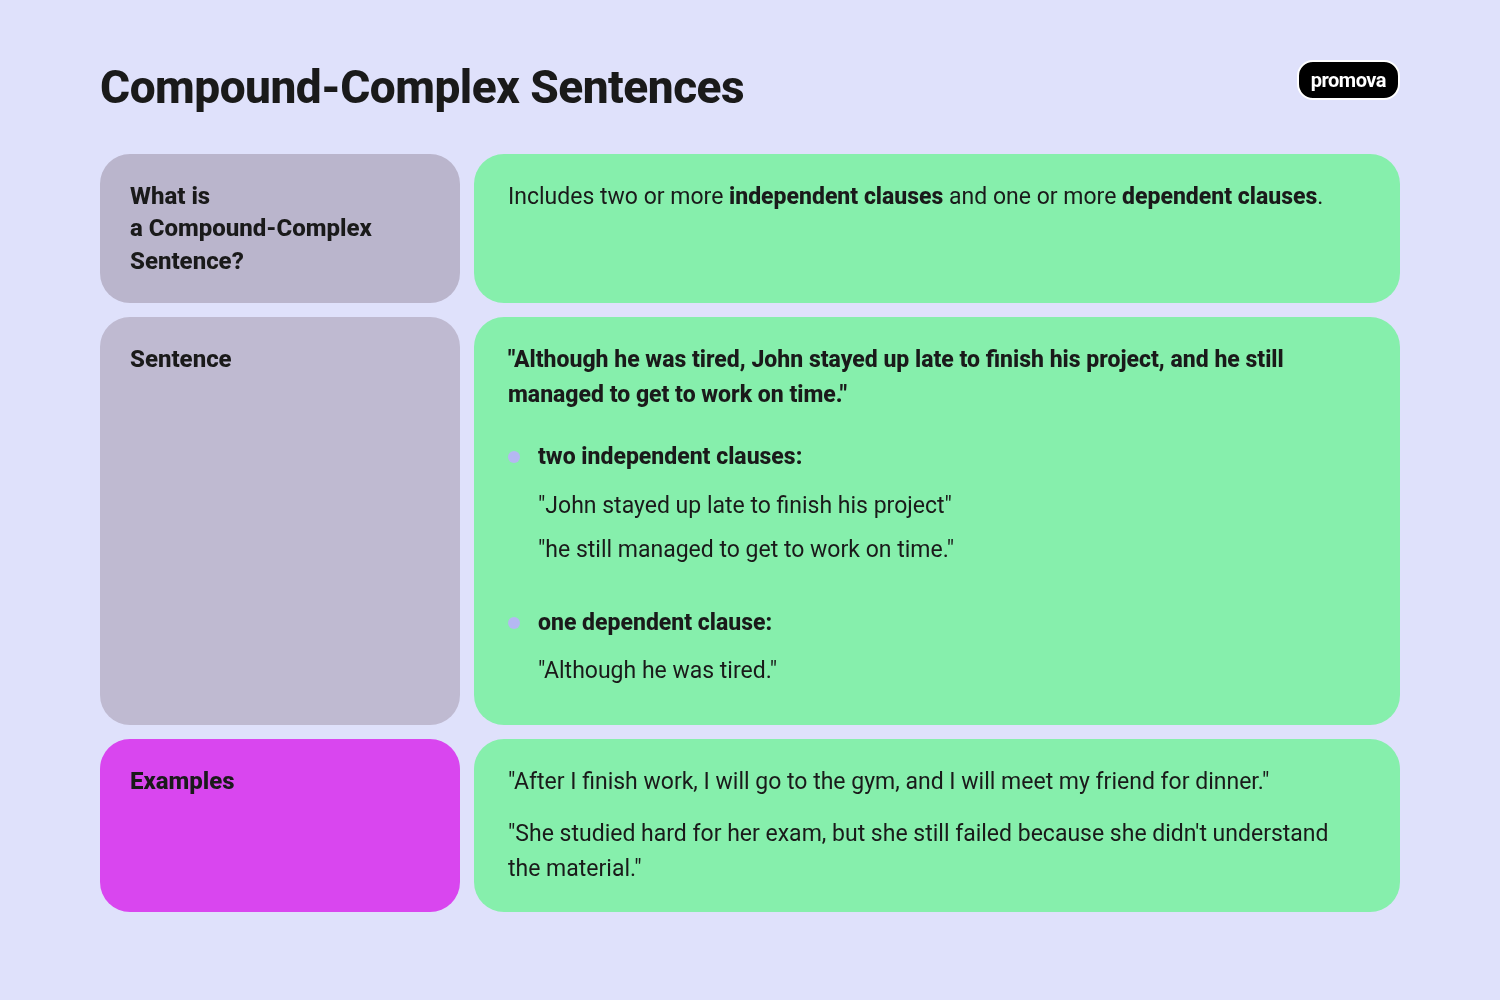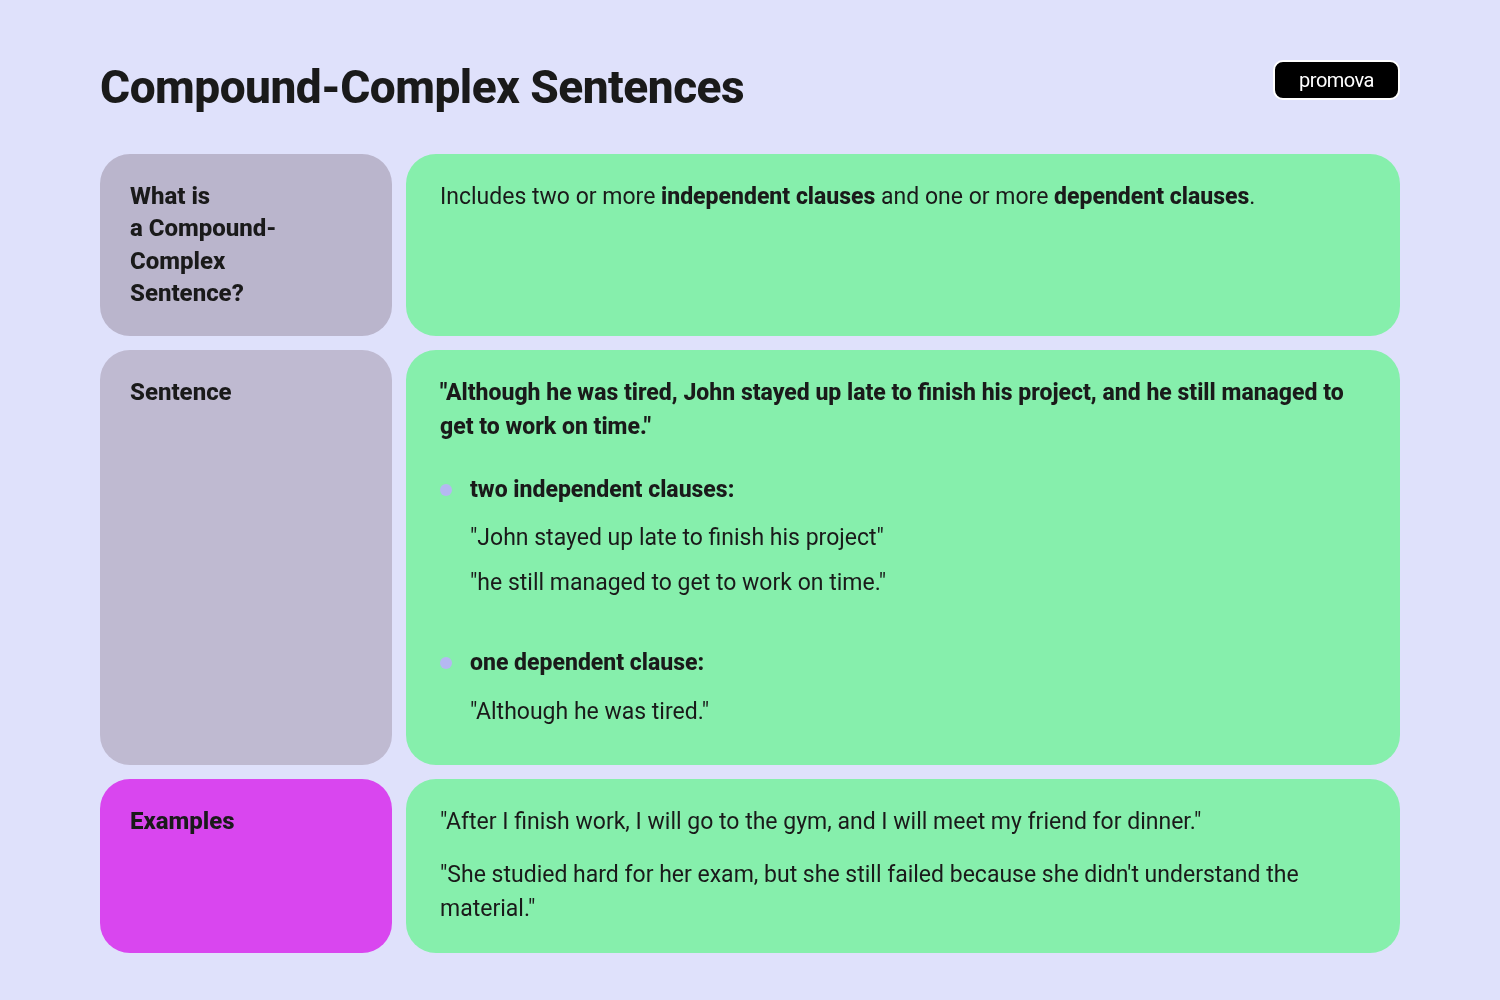--- a/index.html
+++ b/index.html
@@ -19,34 +19,34 @@
     gap: 40px;
   }
   .title {
     font-size: 46px;
     font-weight: 800;
     letter-spacing: -0.5px;
   }
   .logo {
     background: #000;
     color: #fff;
-    font-weight: 400;
+    font-weight: 700;
     font-size: 20px;
-    padding: 6px 24px;
-    border-radius: 10px;
+    padding: 6px 12px;
+    border-radius: 16px;
     letter-spacing: -0.5px;
     border: 2px solid #fff;
   }
   .row {
     display: flex;
     margin-bottom: 14px;
     align-items: stretch;
   }
   .left-card {
-    width: 292px;
+    width: 360px;
     flex-shrink: 0;
     border-radius: 30px;
     padding: 26px 30px;
     font-size: 24px;
     font-weight: 800;
     line-height: 1.35;
     margin-right: 14px;
   }
   .left-purple { background: #bab5cc; }
   .left-purple-light { background: #bfbad1; }
@@ -62,21 +62,21 @@
   .def-text { font-weight: 400; }
   .bold { font-weight: 800; }
   .struct-quote {
     font-weight: 800;
     margin-bottom: 28px;
   }
   .bullet-row {
     display: flex;
     align-items: center;
     margin-bottom: 14px;
-    margin-top: 18px;
+    margin-top: 10px;
   }
   .bullet-dot {
     width: 12px;
     height: 12px;
     border-radius: 50%;
     background: #b5b8f2;
     margin-right: 18px;
     flex-shrink: 0;
   }
   .bullet-label { font-weight: 800; }

